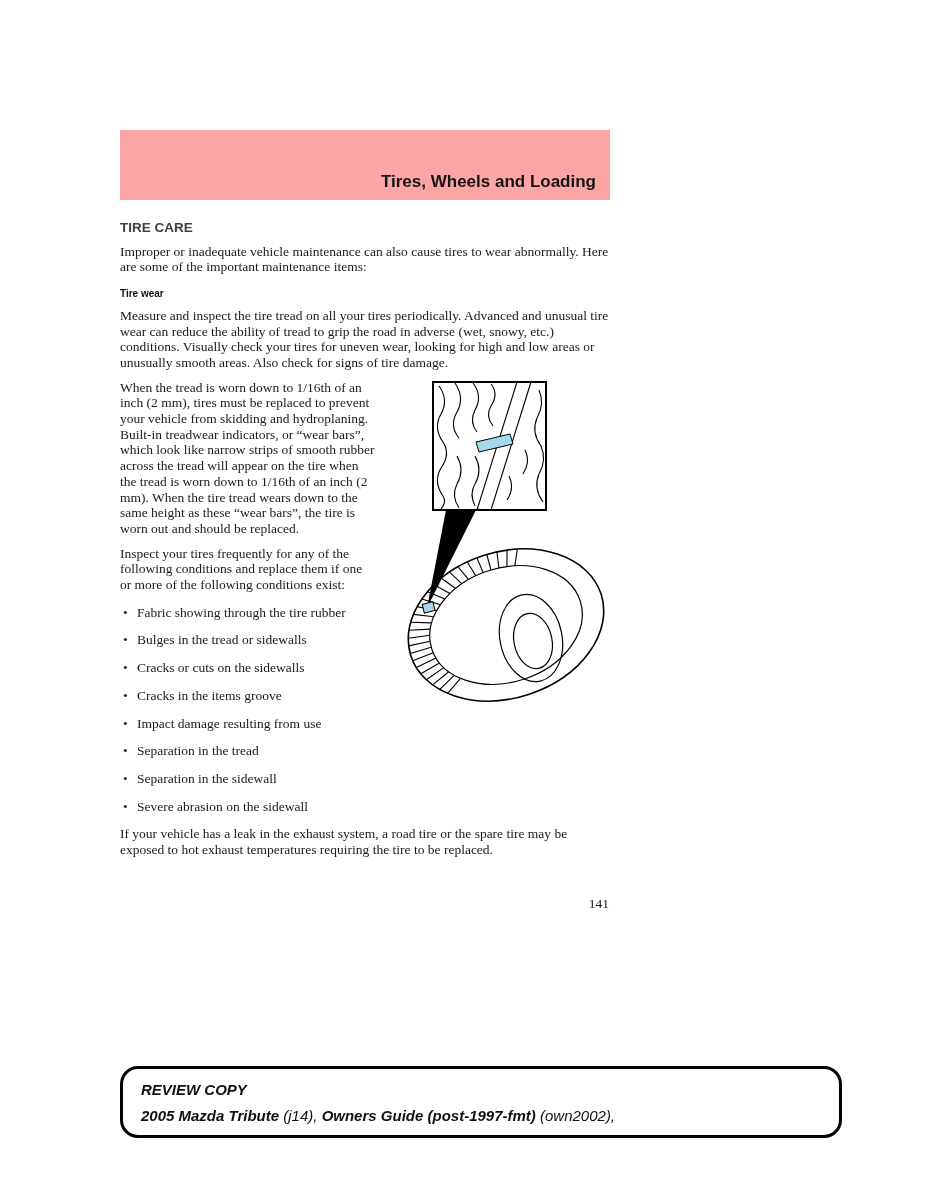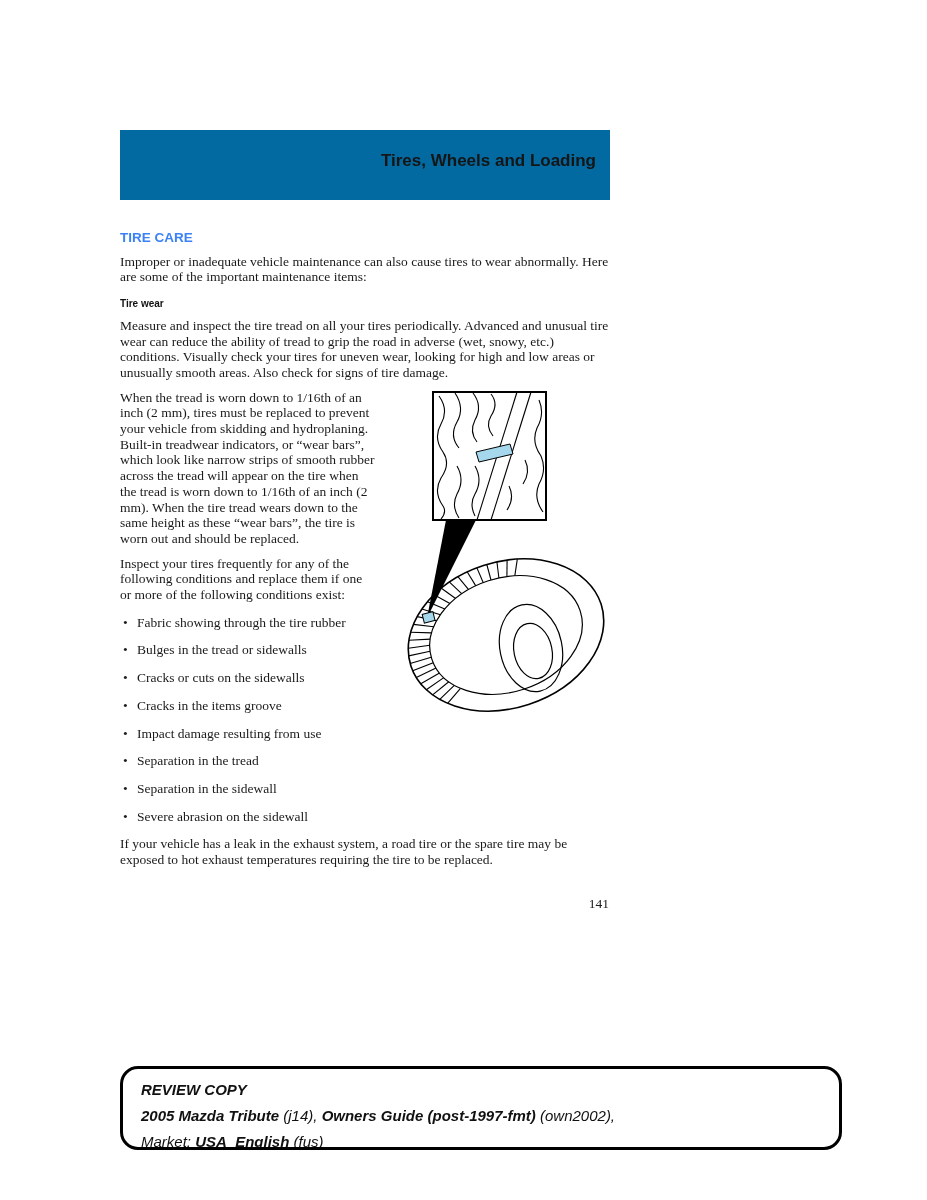--- a/index.html
+++ b/index.html
@@ -9,23 +9,23 @@
     height: 1200px;
     background: #ffffff;
     font-family: "Liberation Serif", serif;
     color: #1a1a1a;
     overflow: hidden;
   }
   .banner {
     position: absolute;
     left: 120px; top: 130px;
     width: 490px; height: 70px;
-    background: #0369a1;
+    background: #fca5a5;
     display: flex;
-    align-items: center;
+    align-items: flex-end;
     justify-content: flex-end;
     padding: 0 14px 8px 0;
     box-sizing: border-box;
   }
   .banner-title {
     font-family: "Liberation Sans", sans-serif;
     font-weight: bold;
     font-size: 17px;
     color: #151515;
   }
@@ -34,22 +34,22 @@
     left: 120px; top: 212px;
     width: 489px;
     font-size: 13.5px;
     line-height: 15.7px;
   }
   .content p { margin: 0 0 9px 0; }
   h2.section-title {
     font-family: "Liberation Sans", sans-serif;
     font-size: 13.5px;
     font-weight: bold;
-    margin: 18px 0 8px 0;
-    color: #3b82f6;
+    margin: 8px 0 8px 0;
+    color: #404040;
   }
   h3.sub-title {
     font-family: "Liberation Sans", sans-serif;
     font-size: 10px;
     font-weight: bold;
     margin: 11px 0 6px 0;
     color: #111;
   }
   .tire-figure {
     float: right;
@@ -78,21 +78,21 @@
   .page-number {
     position: absolute;
     left: 120px; top: 896px;
     width: 489px;
     text-align: right;
     font-size: 13.5px;
   }
   .review-box {
     position: absolute;
     left: 120px; top: 1066px;
-    width: 722px; height: 84px;
+    width: 722px; height: 72px;
     box-sizing: border-box;
     border: 3px solid #000;
     border-radius: 18px;
     padding: 8px 18px 0 18px;
     font-family: "Liberation Sans", sans-serif;
     font-style: italic;
     font-size: 15px;
     line-height: 26px;
     color: #111;
     overflow: hidden;

